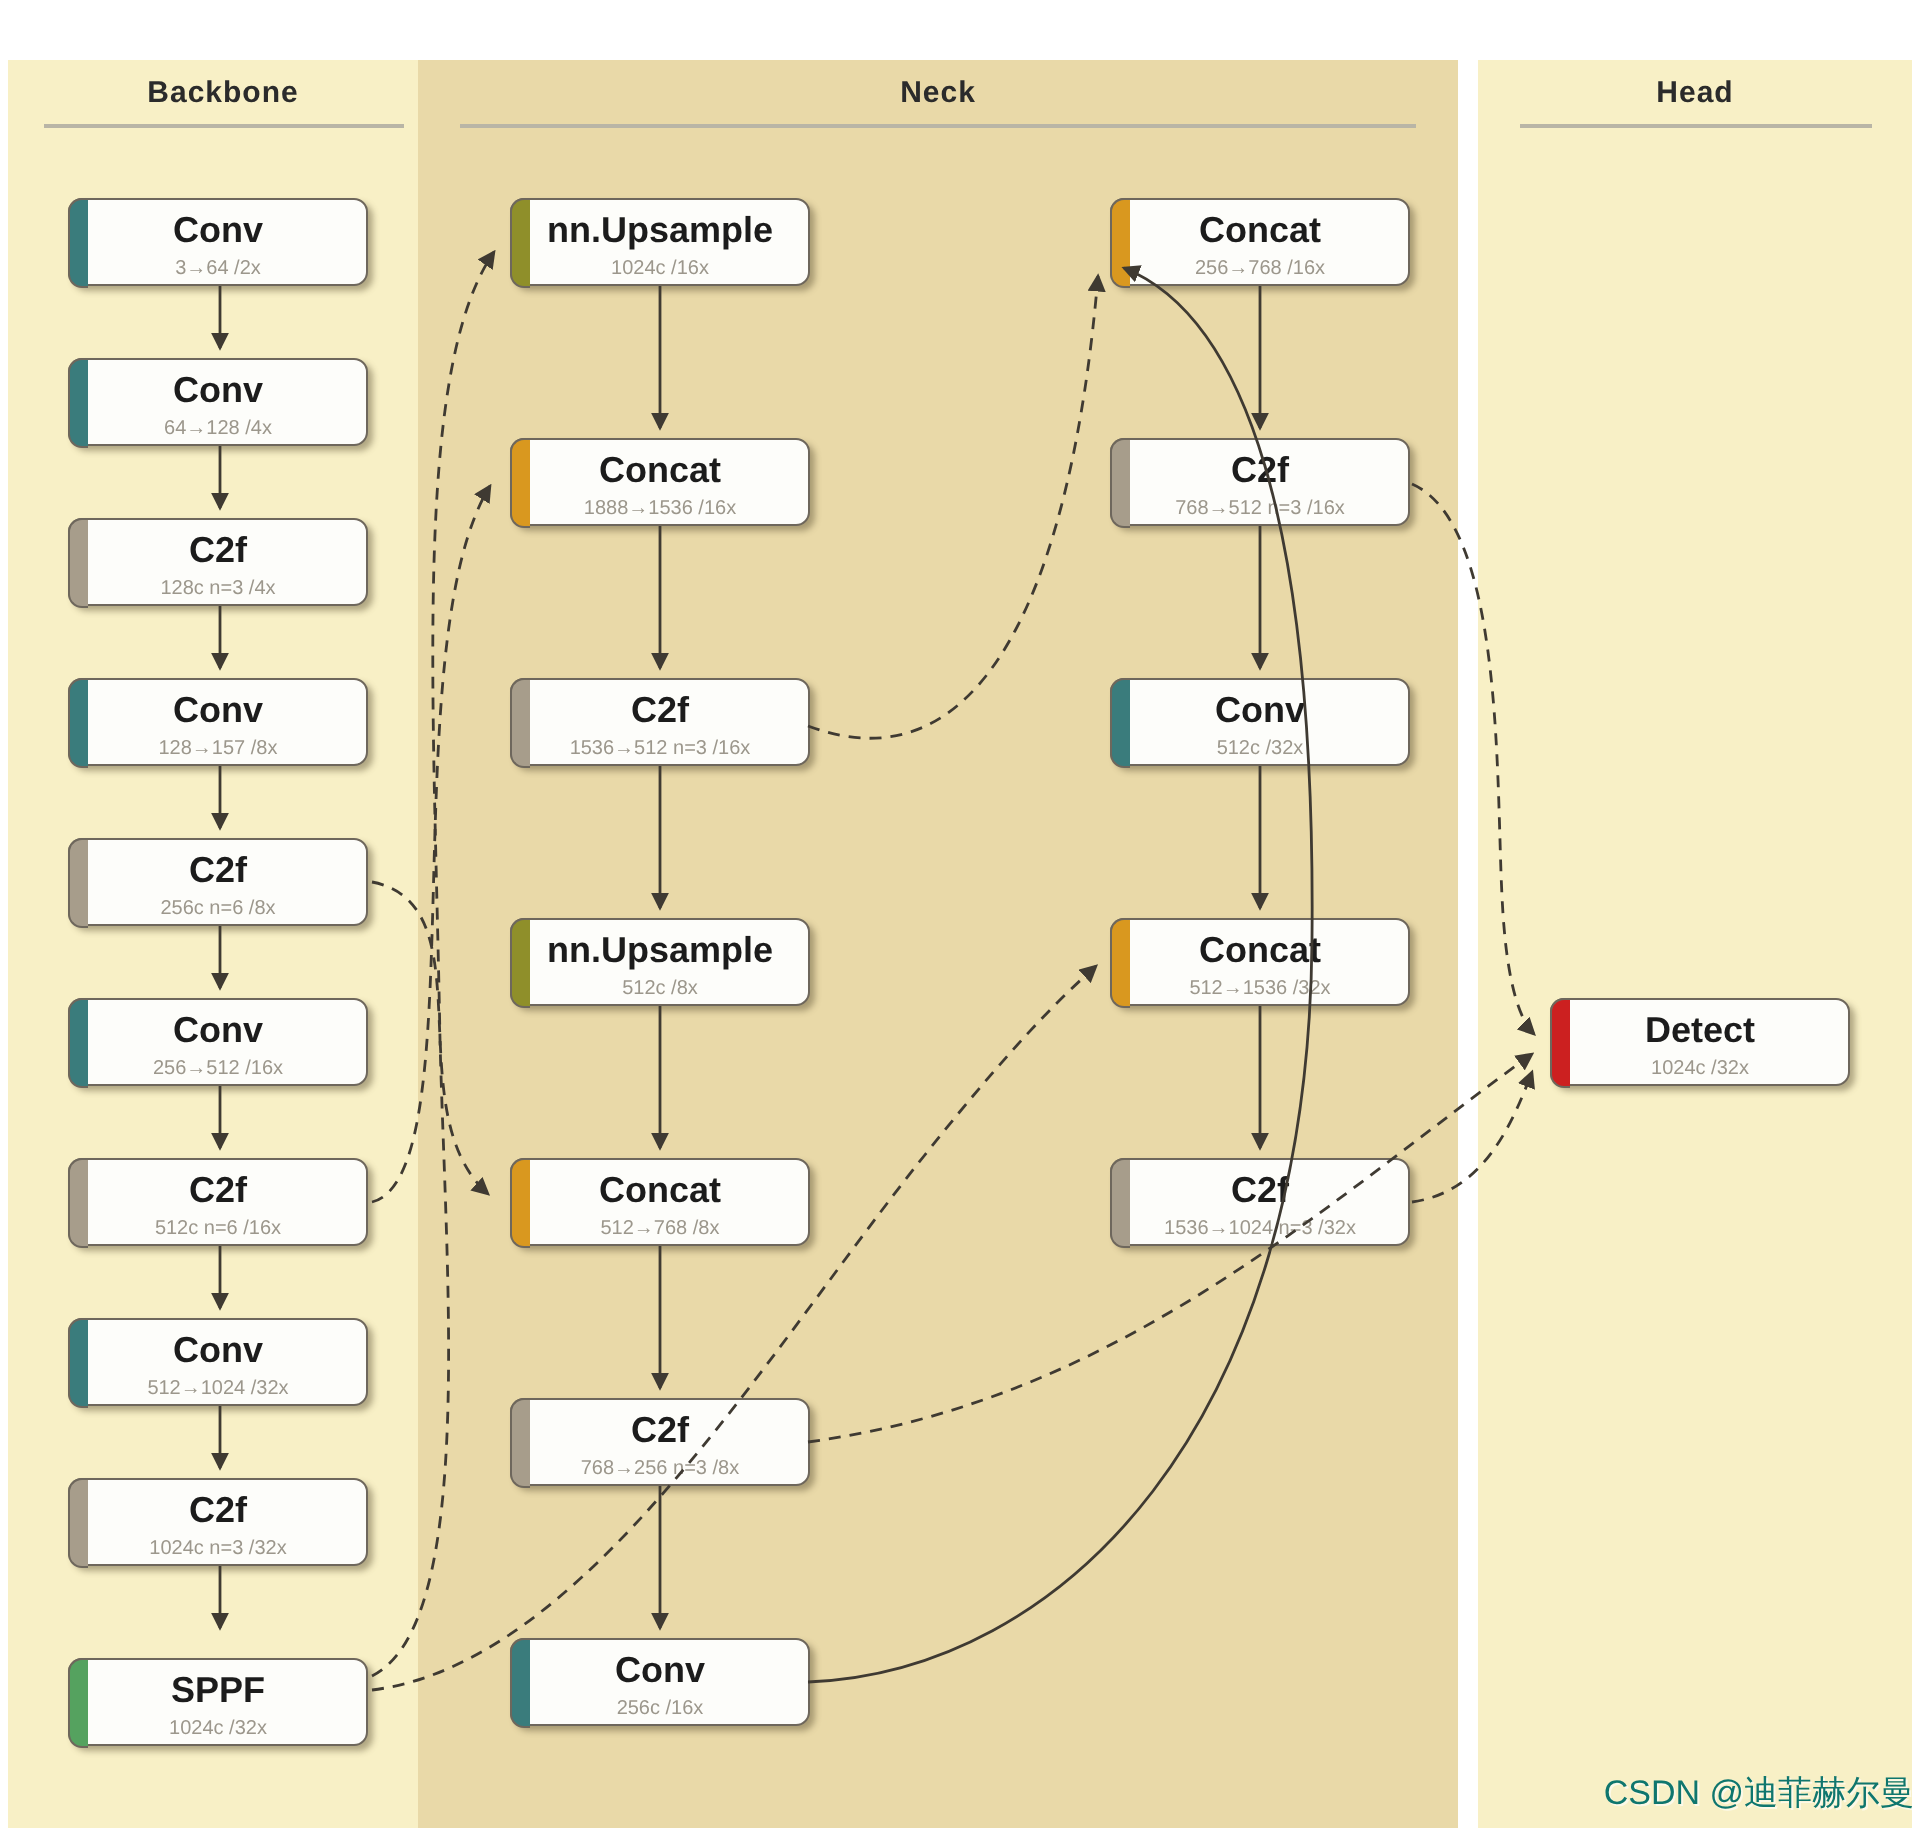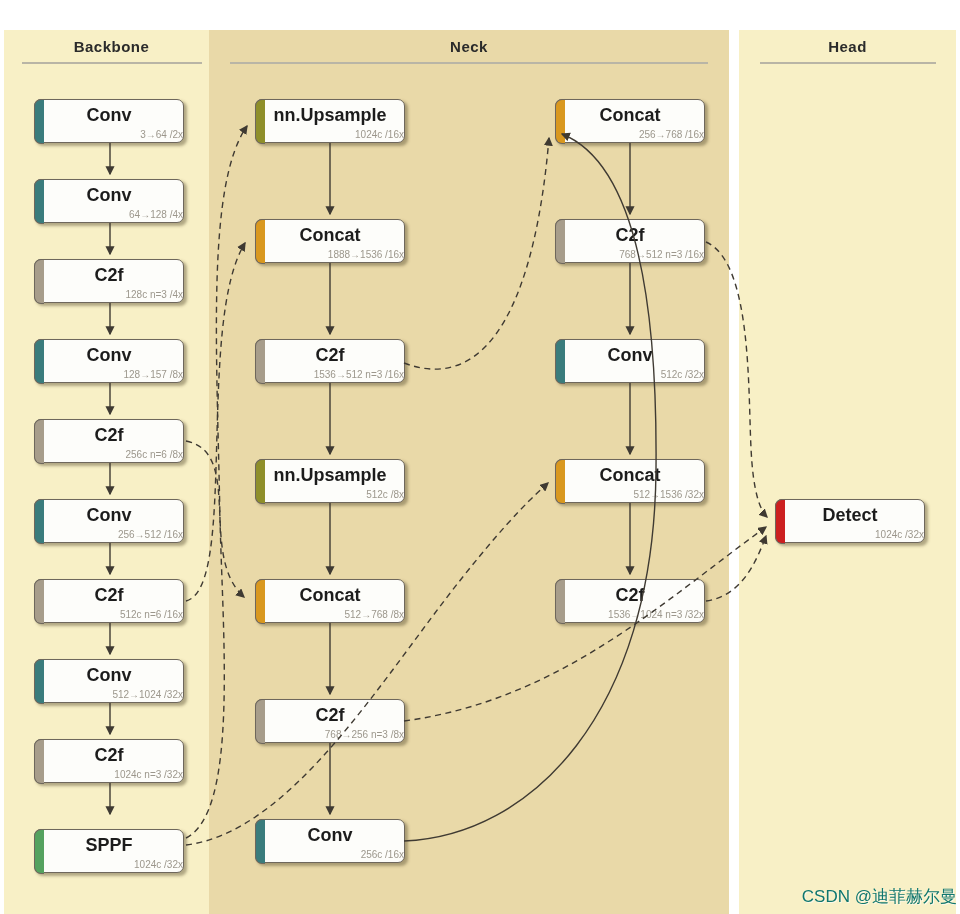--- a/index.html
+++ b/index.html
@@ -35,21 +35,21 @@
   .c2f     .stripe{background:#a79d8b;}
   .upsample.stripe-holder .stripe,
   .upsample .stripe{background:#8f8f2a;}
   .concat  .stripe{background:#d9981f;}
   .sppf    .stripe{background:#55a25f;}
   .detect  .stripe{background:#cc2020;}
   .node .t{
     margin-top:5px;text-align:center;font-size:18px;font-weight:bold;color:#1c1c1c;
   }
   .node .s{
-    margin-top:3px;text-align:right;font-size:10px;color:#9c978c;
+    margin-top:3px;text-align:center;font-size:10px;color:#9c978c;
   }
   #connections{position:absolute;left:0;top:0;z-index:5;pointer-events:none;}
   .solid-edge{fill:none;stroke:#3f3a32;stroke-width:1.4;}
   .dashed-edge{fill:none;stroke:#3f3a32;stroke-width:1.4;stroke-dasharray:6 4.5;}
   #watermark{
     position:absolute;right:3px;bottom:6px;z-index:6;
     font-size:17px;color:#0f766e;text-shadow:1px 1px 0 rgba(255,255,255,0.6);
   }
   #topstrip{position:absolute;left:0;top:0;width:960px;height:30px;background:#ffffff;}
 </style>

